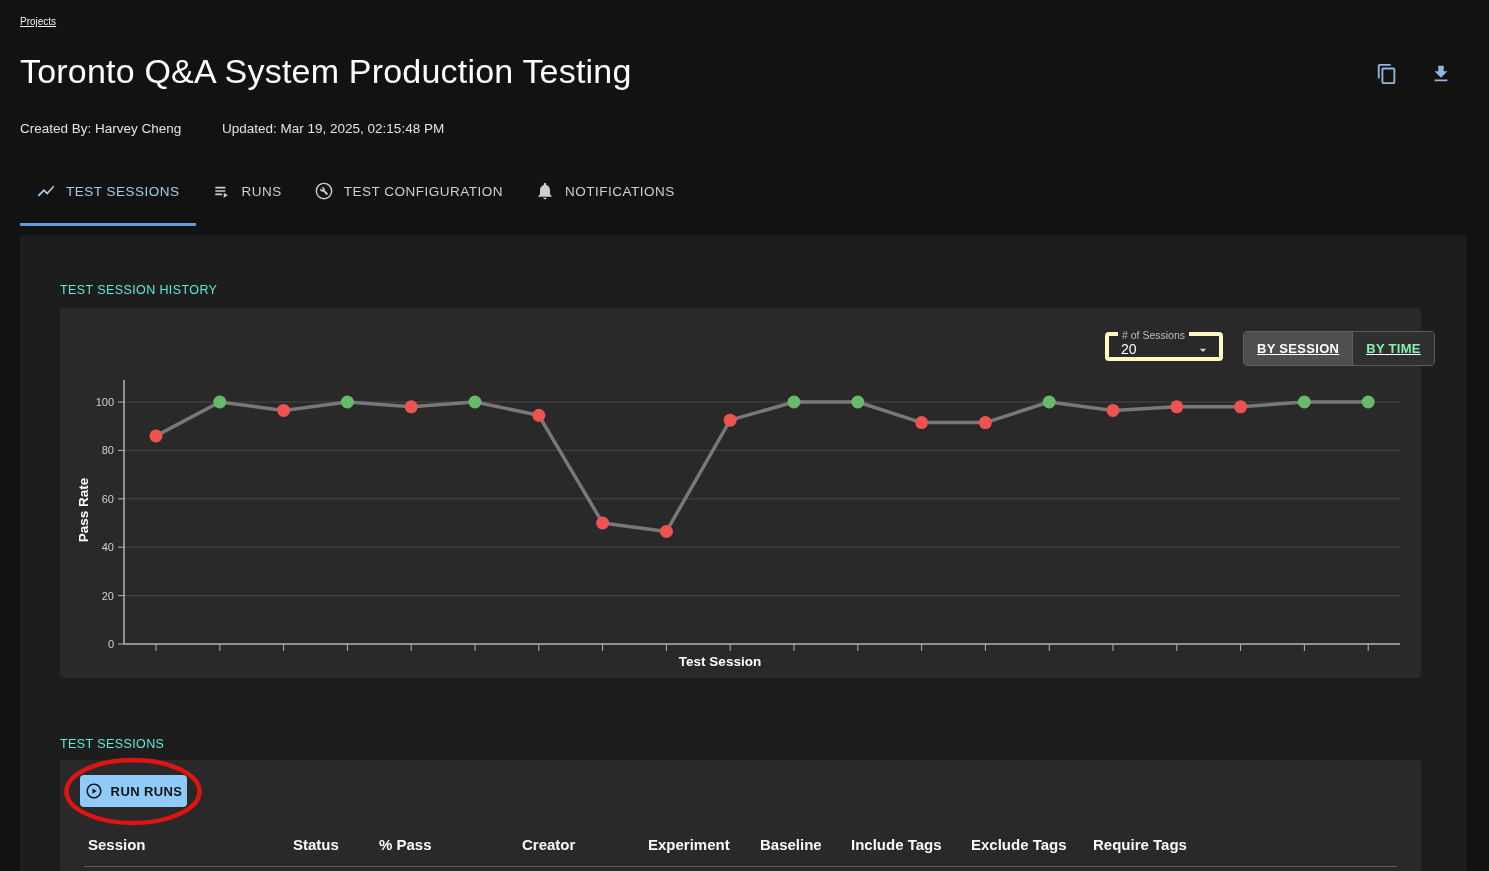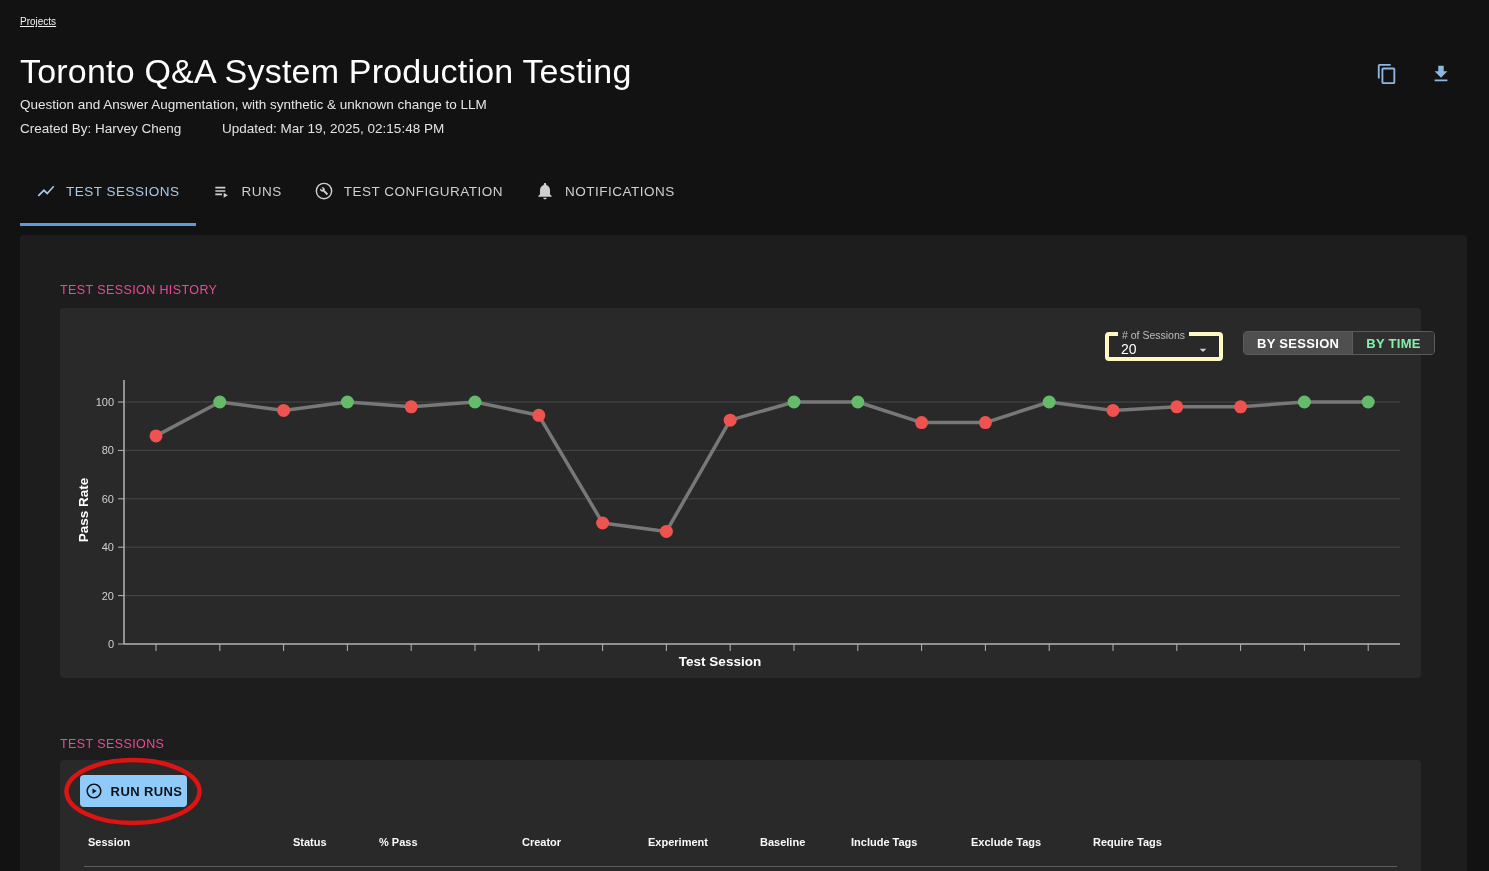--- a/index.html
+++ b/index.html
@@ -49,21 +49,21 @@
     position:absolute; top:55px; height:3px; background:#5d9cd6;
   }
 
   
   .main-panel {
     position:absolute; left:20px; top:235px; width:1447px; height:636px;
     background:#1d1d1d; border-radius:4px 4px 0 0;
   }
   .section-label {
     position:absolute; left:40px;
-    font-size:12.5px; letter-spacing:.4px; color:#ec4899; white-space:nowrap;
+    font-size:12.5px; letter-spacing:.4px; color:#5eead4; white-space:nowrap;
   }
   .section-label.history { top:48px; }
   .section-label.sessions { top:502px; }
 
   .chart-panel {
     position:absolute; left:40px; top:73px; width:1361px; height:370px;
     background:#292929; border-radius:4px;
   }
   .chart { position:absolute; left:0; top:0; width:1361px; height:370px; }
   .chart text.tick { font-family:"Liberation Sans",sans-serif; font-size:11px; fill:#cfcfcf; }
@@ -81,22 +81,22 @@
   .select-value {
     position:absolute; left:12px; top:5px; font-size:14px; color:#fff;
   }
   .select-caret {
     position:absolute; right:8px; top:6px; width:16px; height:16px; color:#cfcfcf;
   }
   .select-caret svg { width:100%; height:100%; fill:currentColor; }
 
   
   .toggle-group {
-    position:absolute; left:1183px; top:23px; height:24px;
-    display:flex; border:1px solid #5c5c5c; border-radius:4px; overflow:hidden;
+    position:absolute; left:1183px; top:23px; height:35px;
+    display:flex; border:1px solid #5c5c5c; border-radius:4px; overflow:hidden;text-decoration:underline;
   }
   .toggle-btn {
     border:none; background:transparent; color:#fff;
     font-family:"Liberation Sans",sans-serif; font-size:13px; font-weight:600; letter-spacing:.3px;
     padding:0 13px; display:flex; align-items:center; cursor:pointer; white-space:nowrap;
   }
   .toggle-btn + .toggle-btn { border-left:1px solid #5c5c5c; }
   .toggle-btn.active { background:#4f4f4f; }
   .toggle-btn:not(.active) { background:#303030; color:#86efac; }
 
@@ -112,21 +112,21 @@
     display:flex; align-items:center; justify-content:center; gap:8px; cursor:pointer;
   }
   .run-icon { width:18px; height:18px; display:inline-block; }
   .run-icon svg { width:100%; height:100%; fill:currentColor; }
   .annotation {
     position:absolute; left:0; top:-6px; width:215px; height:80px;
     pointer-events:none; z-index:5;
   }
   .table-header { position:absolute; left:0; top:76px; width:100%; height:20px; }
   .table-header .col {
-    position:absolute; top:0; font-size:11px; font-weight:700; color:#fafafa; white-space:nowrap;
+    position:absolute; top:0; font-size:15px; font-weight:700; color:#fafafa; white-space:nowrap;
   }
   .table-divider {
     position:absolute; left:24px; top:106px; width:1313px; height:1px; background:#5f5f5f;
   }
 </style>
 </head>
 <body>
 
 <div class="page">
 
@@ -134,21 +134,20 @@
 
   <h1 class="title">Toronto Q&amp;A System Production Testing</h1>
 
   <div class="icon-btn copy" title=""><svg viewBox="0 0 24 24">
         <path d="M16 1H4c-1.1 0-2 .9-2 2v14h2V3h12V1zm3 4H8c-1.1 0-2 .9-2 2v14c0 1.1.9 2 2 2h11c1.1 0 2-.9 2-2V7c0-1.1-.9-2-2-2zm0 16H8V7h11v14z"></path>
       </svg></div>
   <div class="icon-btn download" title=""><svg viewBox="0 0 24 24">
         <path d="M19 9h-4V3H9v6H5l7 7 7-7zM5 18v2h14v-2H5z"></path>
       </svg></div>
 
-  <div class="subtitle">Question and Answer Augmentation, with synthetic &amp; unknown change to LLM</div>
   <div class="meta created">Created By: Harvey Cheng</div>
   <div class="meta updated">Updated: Mar 19, 2025, 02:15:48 PM</div>
 
   <div class="tabs">
     <div class="tab-indicator" style="left: 0px; width: 176px;"></div>
   <div class="tab active">
         <span class="tab-icon"><svg viewBox="0 0 24 24">
             <path d="M3.5 18.5l6-6 4 4L22 7l-1.4-1.4-7.1 8-4-4L2 17.1z"></path>
           </svg></span>
         <span>TEST SESSIONS</span>

